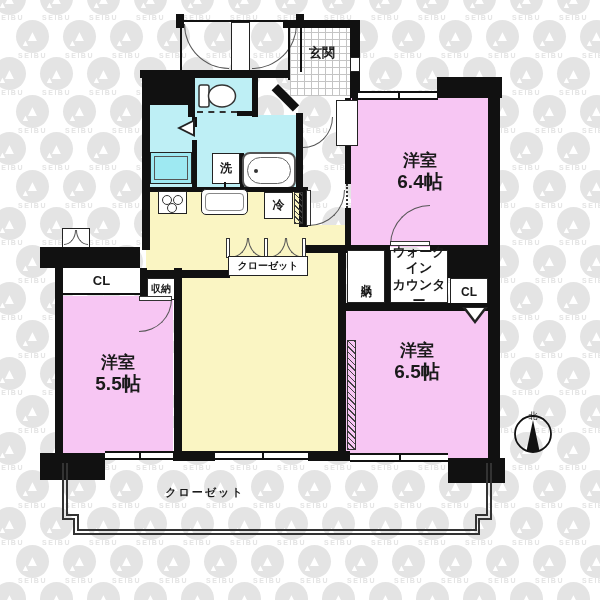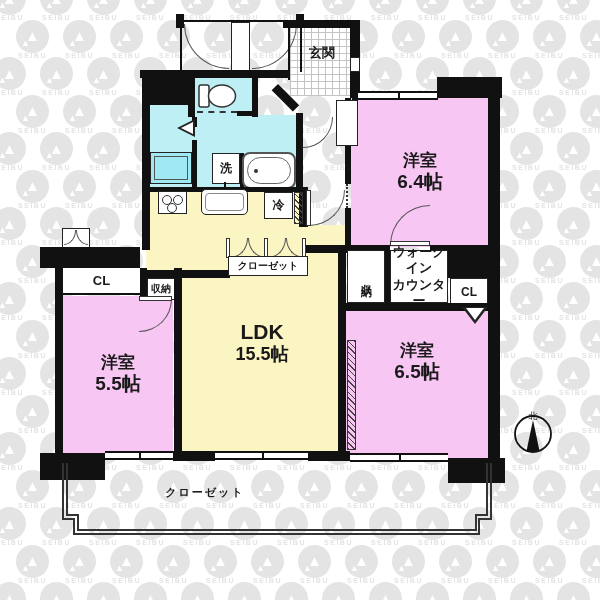--- a/index.html
+++ b/index.html
@@ -1776,24 +1776,20 @@
       <span class="sz">6.4帖</span>
     </div>
     <div class="lab room-lab" style="left:346px;top:338px;width:142px;height:48px;">
       <span>洋室</span>
       <span class="sz">6.5帖</span>
     </div>
     <div class="lab room-lab" style="left:63px;top:350px;width:110px;height:48px;">
       <span>洋室</span>
       <span class="sz">5.5帖</span>
     </div>
-    <div class="lab ldk-lab" style="left:202px;top:316px;width:120px;height:52px;">
-      <span>LDK</span>
-      <span class="sz">15.5帖</span>
-    </div>
     <div class="lab sm" style="left:150px;top:485px;width:110px;height:14px;letter-spacing:2px;">クローゼット</div>
     <div class="lab" style="left:63px;top:268px;width:77px;height:25px;font-size:13px;">CL</div>
     <div class="lab" style="left:147px;top:278px;width:28px;height:22px;font-size:10px;">収納</div>
     <div class="lab vtext" style="left:347px;top:252px;width:38px;height:50px;">収納</div>
     <div class="lab wic-lab" style="left:390px;top:250px;width:58px;height:53px;">
       <span>ウォークイン</span>
       <span>カウンター</span>
     </div>
     <div class="lab" style="left:450px;top:278px;width:38px;height:27px;font-size:12px;">CL</div>
 

